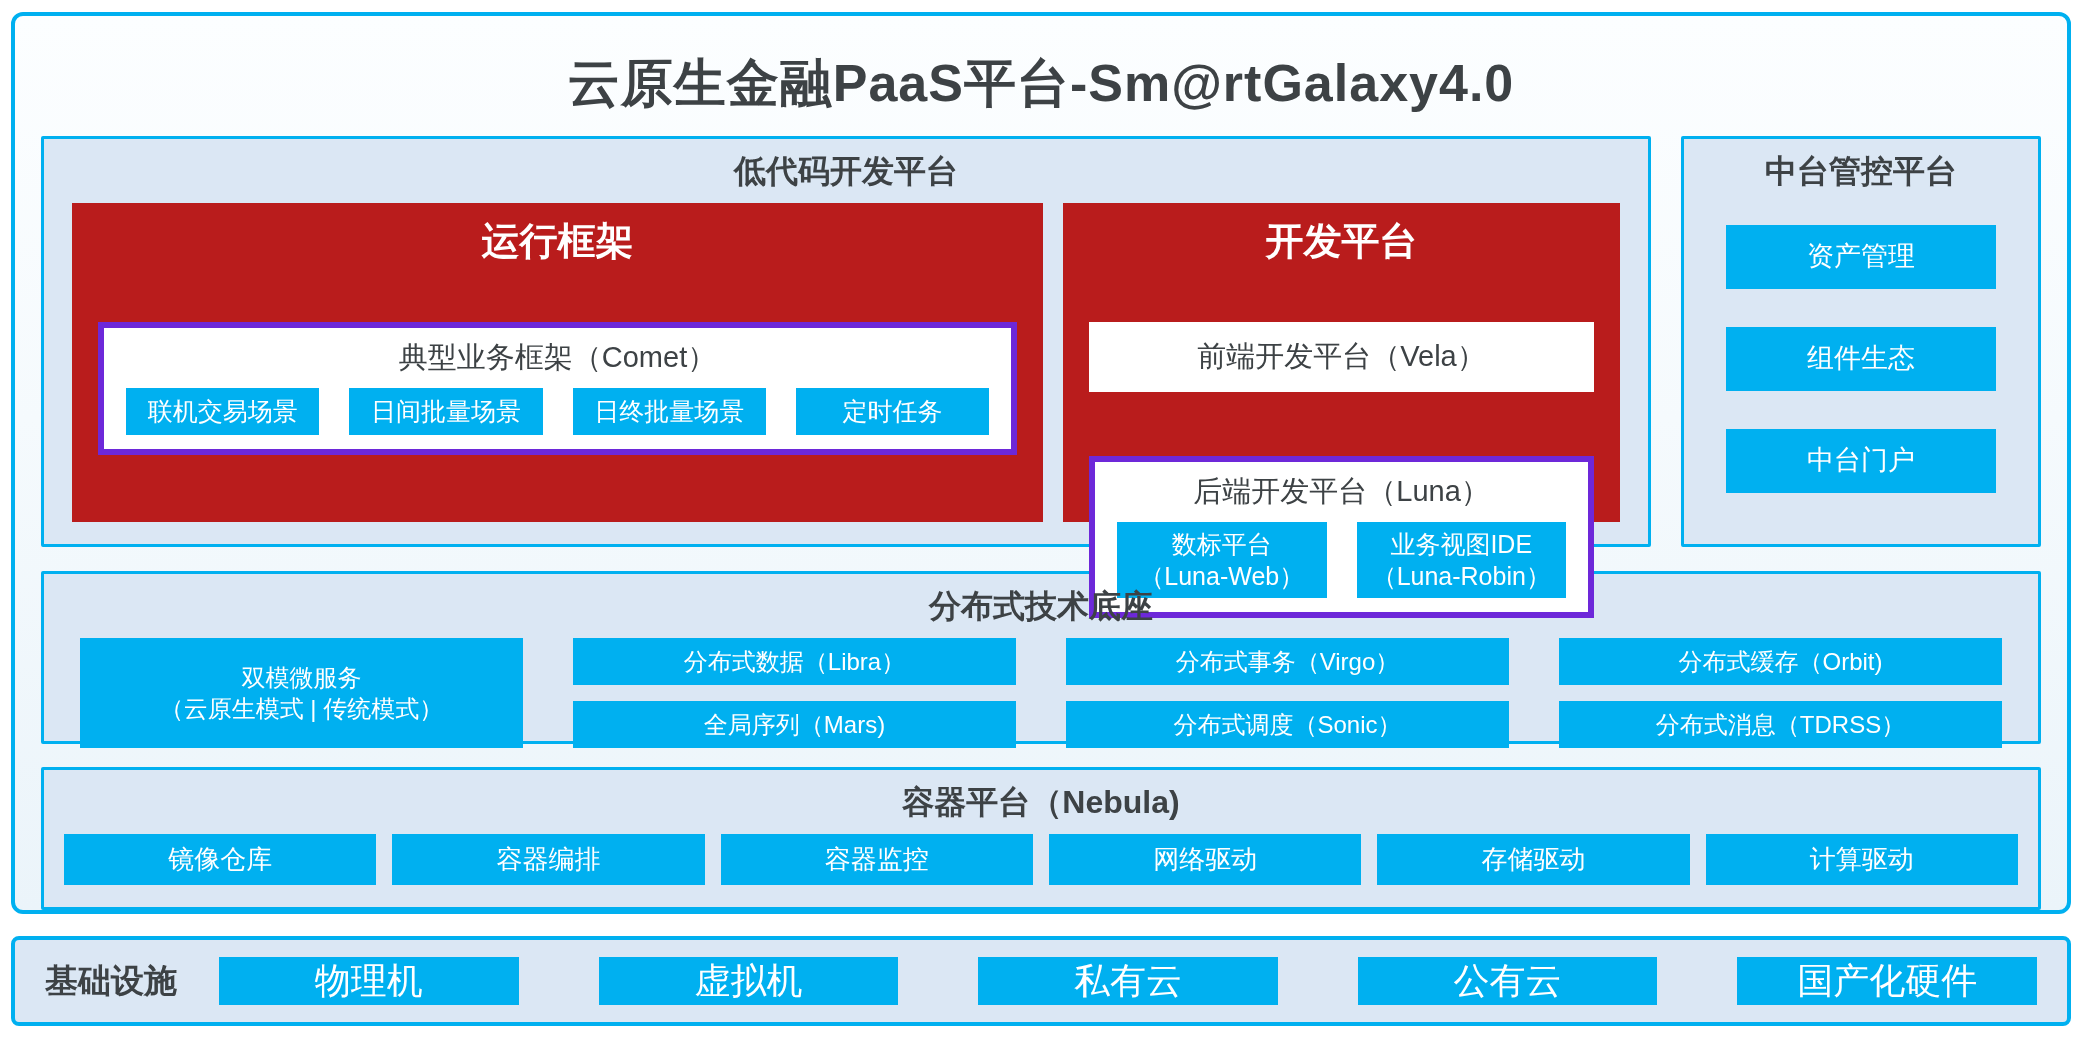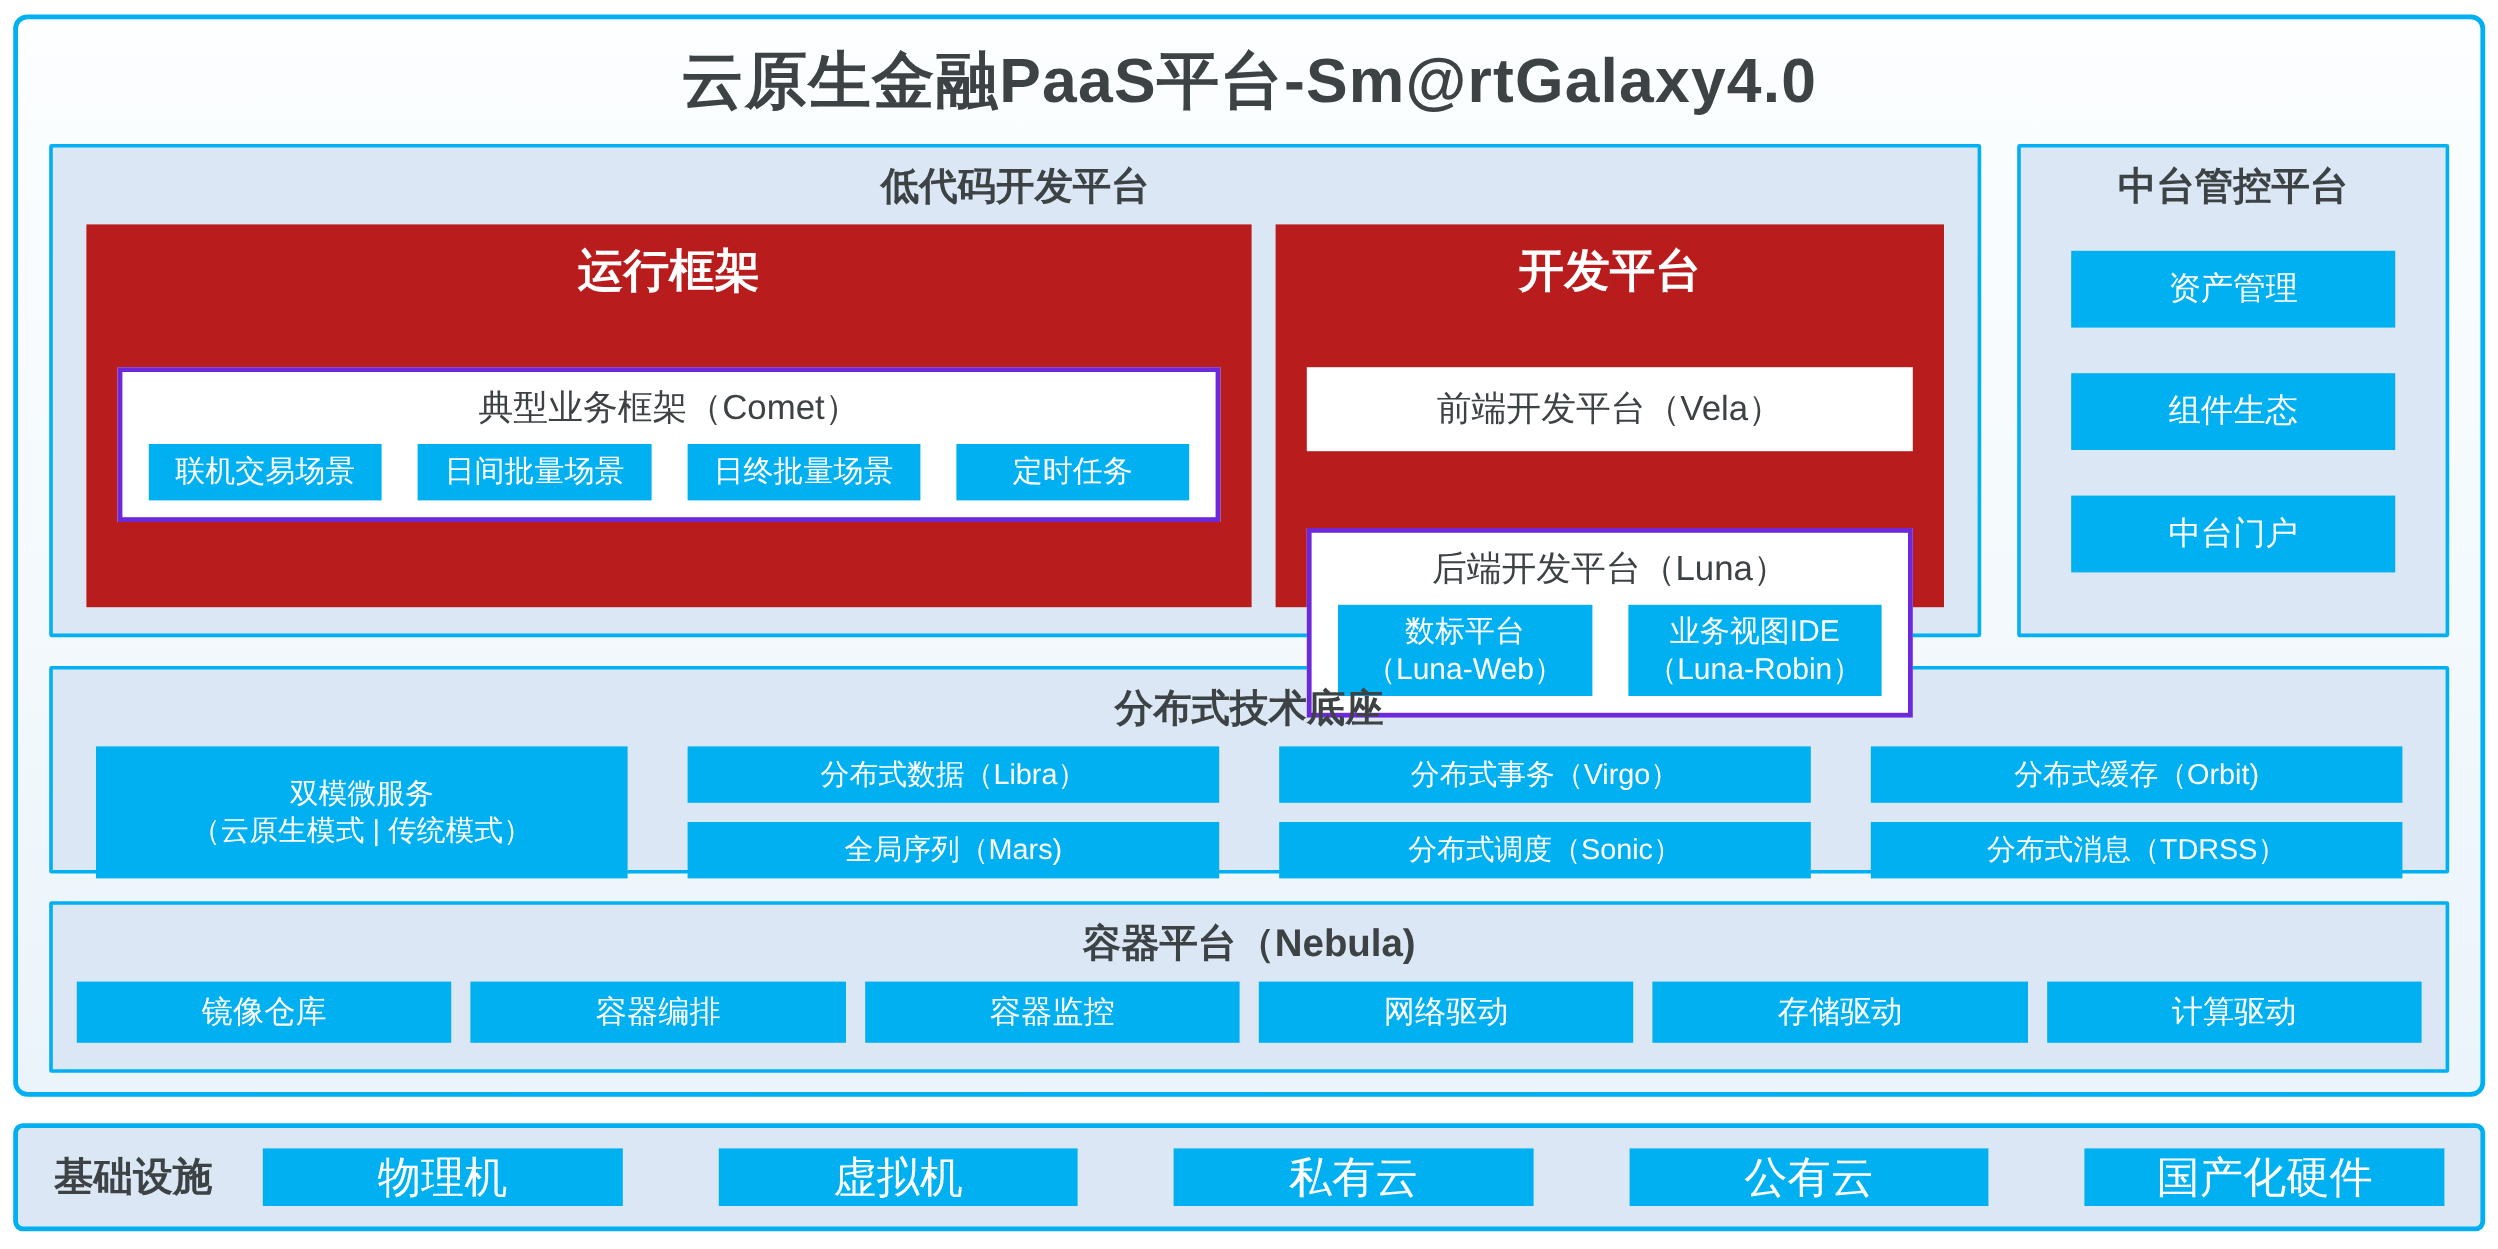--- a/index.html
+++ b/index.html
@@ -2,42 +2,42 @@
 <html><head>
 <meta charset="utf-8">
 <style>
   * { margin:0; padding:0; box-sizing:border-box; }
   html,body { width:2082px; height:1041px; background:#ffffff;
               font-family:"Liberation Sans","DejaVu Sans",sans-serif; overflow:hidden; }
   .frame {
     position:absolute; left:11px; top:12px; width:2060px; height:902px;
     border:4px solid #00b0f0; border-radius:12px;
     background:linear-gradient(180deg,#fcfeff 0%,#f5fafd 45%,#ebf4fa 100%);
-    padding:0 26px;
+    padding:16px 26px;
   }
   .page-title {
     height:104px; display:flex; align-items:center; justify-content:center;
     font-size:52px; font-weight:bold; color:#3d4245; letter-spacing:1px;
   }
   .panel {
     background:#dbe7f4; border:3px solid #00b0f0; border-radius:2px;
     display:flex; flex-direction:column;
   }
   .panel-header {
     text-align:center; font-size:32px; font-weight:bold; color:#3d4245;
     padding:11px 0 9px; flex:0 0 auto;
   }
   .top-row { display:flex; gap:30px; height:411px; }
   .panel-lowcode { flex:1; }
   .lowcode-body { display:flex; gap:20px; flex:1; padding:0 28px 22px; min-height:0; }
   .blue-box { background:#b91c1c; display:flex; flex-direction:column; padding:0 26px 18px;gap:40px; }
   .box-runtime { flex:1.82; }
   .box-dev { flex:1; }
   .blue-box-title { color:#ffffff; font-size:38px; font-weight:bold; text-align:center; padding:13px 0 15px; }
-  .white-box { background:#ffffff; border:4px solid #6d28d9; padding:4px 22px 14px;
+  .white-box { background:#ffffff; border:6px solid #6d28d9; padding:4px 22px 14px;
                display:flex; flex-direction:column; }
   .white-box.no-border { border:none; }
   .white-box-title { font-size:29px; color:#3d4245; text-align:center; padding:6px 0 10px; }
   .chip { background:#00b0f0; color:#ffffff; display:flex; flex-direction:column;
           align-items:center; justify-content:center; text-align:center;
           font-size:25px; min-height:47px; line-height:1.3; }
   .chip-row { display:flex; gap:30px; }
   .chip-row .chip { flex:1; }
   .gravity-row { gap:32px; }
   .box-comet { flex:0 0 auto; }

